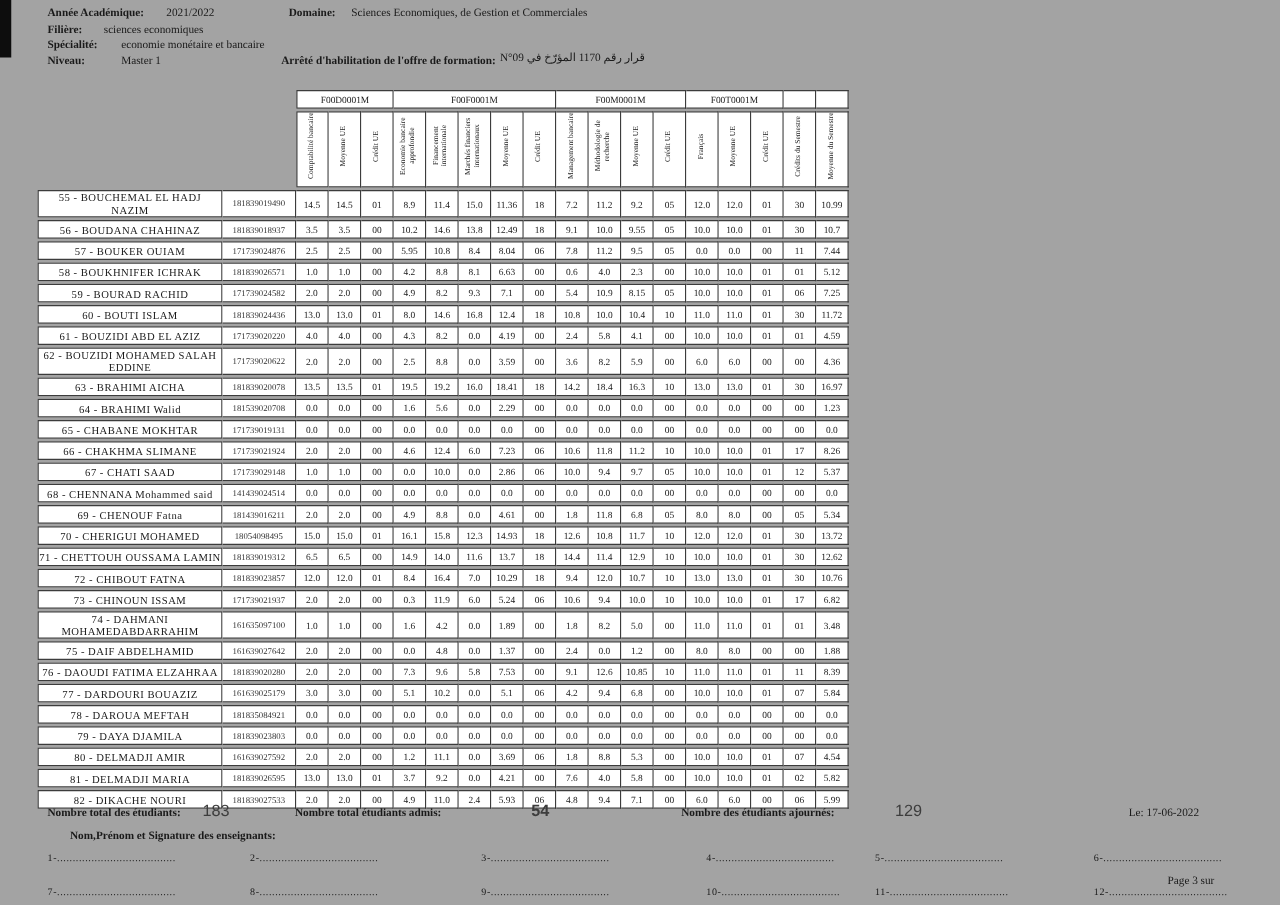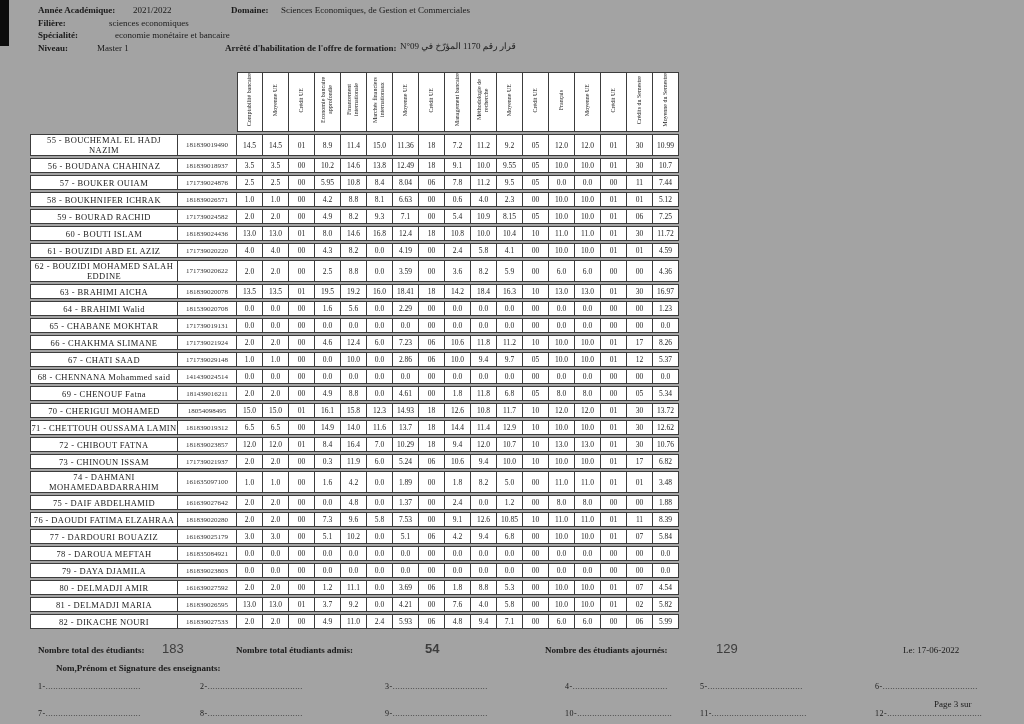--- a/index.html
+++ b/index.html
@@ -51,24 +51,24 @@
 <div class="page">
 
   <div class="scan-strip"></div>
 
   <span class="abs lbl" style="left:38px;top:5px;">Année Académique:</span>
   <span class="abs val" style="left:133px;top:5px;">2021/2022</span>
   <span class="abs lbl" style="left:231px;top:5px;">Domaine:</span>
   <span class="abs val" style="left:281px;top:5px;">Sciences Economiques, de Gestion et Commerciales</span>
 
   <span class="abs lbl" style="left:38px;top:18px;">Filière:</span>
-  <span class="abs val" style="left:109px;top:18px;">sciences economiques</span>
+  <span class="abs val" style="left:83px;top:18px;">sciences economiques</span>
 
   <span class="abs lbl" style="left:38px;top:30px;">Spécialité:</span>
-  <span class="abs val" style="left:97px;top:30px;margin-left:18px;">economie monétaire et bancaire</span>
+  <span class="abs val" style="left:97px;top:30px;">economie monétaire et bancaire</span>
 
   <span class="abs lbl" style="left:38px;top:43px;">Niveau:</span>
   <span class="abs val" style="left:97px;top:43px;">Master 1</span>
   <span class="abs lbl" style="left:225px;top:43px;">Arrêté d'habilitation de l'offre de formation:</span>
   <span class="abs arabic" style="left:400px;top:41px;" dir="rtl">قرار رقم 1170 المؤرّخ في N°09</span>
 
 
   <table class="grades">
     <colgroup id="cols">
         <col style="width: 148px;">
@@ -85,20 +85,29 @@
         <col style="width: 26px;">
         <col style="width: 26px;">
         <col style="width: 26px;">
         <col style="width: 26px;">
         <col style="width: 26px;">
         <col style="width: 26px;">
         <col style="width: 26px;">
         <col style="width: 26px;">
       </colgroup>
     <thead id="thead">
+        <tr>
+          <td colspan="2" class="blank"></td>
+          <th colspan="3" class="group bl">F00D0001M</th>
+          <th colspan="5" class="group">F00F0001M</th>
+          <th colspan="4" class="group">F00M0001M</th>
+          <th colspan="3" class="group">F00T0001M</th>
+          <th colspan="1" class="group"></th>
+          <th colspan="1" class="group"></th>
+        </tr>
         <tr>
           <td colspan="2" class="blank"></td>
           <th class="rot bl"><span>Comptabilité bancaire</span></th>
           <th class="rot"><span>Moyenne UE</span></th>
           <th class="rot"><span>Crédit UE</span></th>
           <th class="rot"><span>Economie bancaire approfondie</span></th>
           <th class="rot"><span>Financement internationale</span></th>
           <th class="rot"><span>Marchés financiers internationaux</span></th>
           <th class="rot"><span>Moyenne UE</span></th>
           <th class="rot"><span>Crédit UE</span></th>

